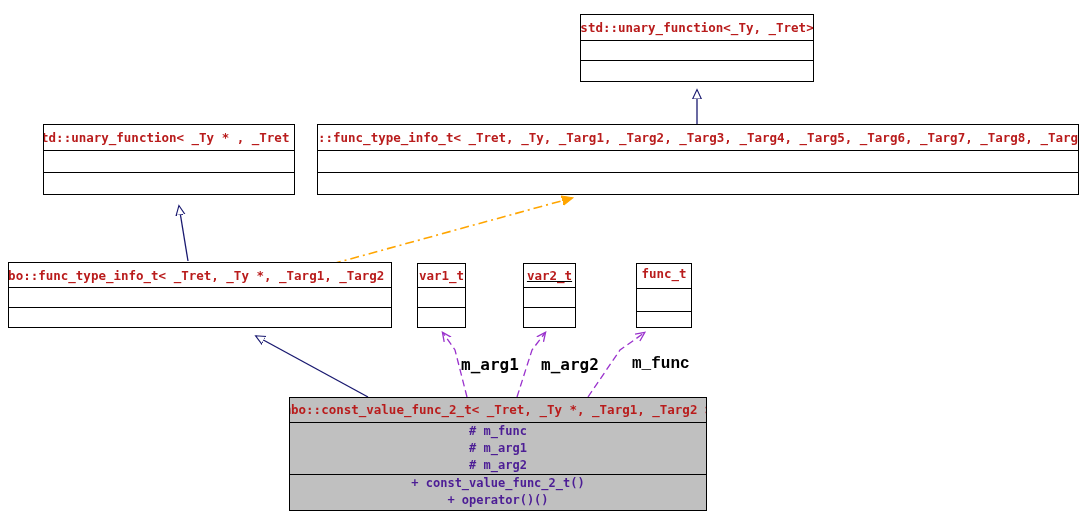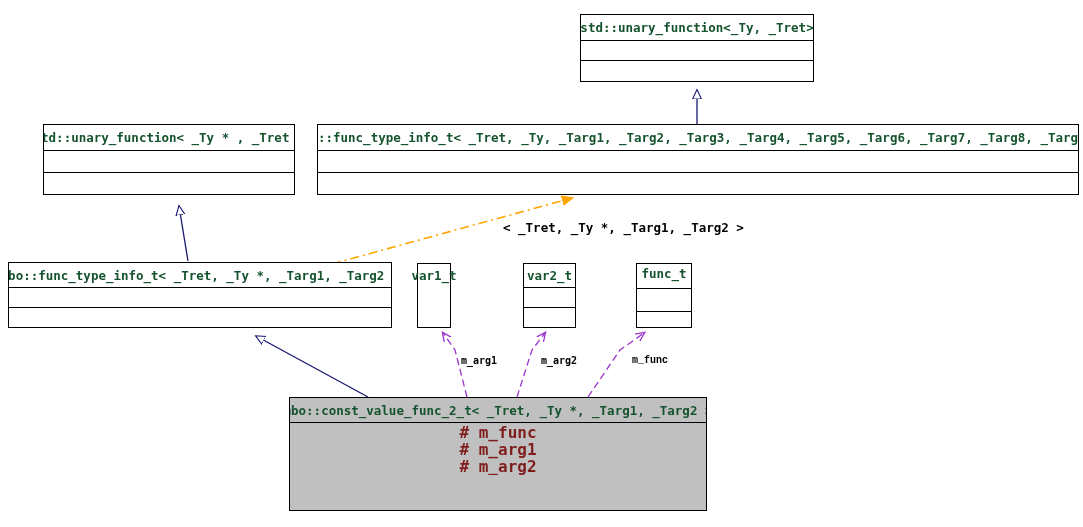--- a/index.html
+++ b/index.html
@@ -39,48 +39,48 @@
     display: flex;
     flex-direction: column;
     justify-content: center;
     align-items: center;
     overflow: hidden;
     white-space: nowrap;
   }
   .compartment.title {
     font-weight: bold;
     font-size: 12.5px;
-    color: #14532d;
+    color: #b91c1c;
     letter-spacing: 0px;
   }
   .compartment.sep {
     border-top: 1px solid #000000;
   }
   .compartment.members {
     font-weight: bold;
-    font-size: 16px;
-    color: #7f1d1d;
+    font-size: 12px;
+    color: #4c1d95;
   }
   .member-line {
     line-height: 17px;
     white-space: pre;
   }
   .edge-label {
     position: absolute;
     font-family: "DejaVu Sans Mono", "Liberation Mono", monospace;
     font-weight: bold;
     font-size: 12.5px;
     color: #000000;
     white-space: nowrap;
   }
   .assoc-label {
     position: absolute;
     font-family: "DejaVu Sans Mono", "Liberation Mono", monospace;
     font-weight: bold;
-    font-size: 10px;
+    font-size: 16px;
     color: #000000;
     white-space: nowrap;
   }
 </style>
 </head>
 <body>
 
 <div id="diagram">
 
   <svg id="edge-layer" width="1083" height="527" viewBox="0 0 1083 527">
@@ -136,35 +136,34 @@
     <div class="compartment sep" style="height:22px;"></div>
     <div class="compartment sep" style="height:22px;"></div>
   </div>
 
   <div class="uml-box" style="left:317px; top:124px; width:762px; height:71px;">
     <div class="compartment title" style="height:25px;">mbo::func_type_info_t&lt; _Tret, _Ty, _Targ1, _Targ2, _Targ3, _Targ4, _Targ5, _Targ6, _Targ7, _Targ8, _Targ9 &gt;</div>
     <div class="compartment sep" style="height:22px;"></div>
     <div class="compartment sep" style="height:22px;"></div>
   </div>
 
-  <div class="edge-label" style="left:503px; top:220px;">&lt; _Tret, _Ty *, _Targ1, _Targ2 &gt;</div>
 
   <div class="uml-box" style="left:8px; top:262px; width:384px; height:66px;">
     <div class="compartment title" style="height:24px;">mbo::func_type_info_t&lt; _Tret, _Ty *, _Targ1, _Targ2 &gt;</div>
     <div class="compartment sep" style="height:20px;"></div>
     <div class="compartment sep" style="height:20px;"></div>
   </div>
 
-  <div class="uml-box" style="left:417px; top:263px; width:34px; height:65px;align-items:center;">
+  <div class="uml-box" style="left:417px; top:263px; width:49px; height:65px;">
     <div class="compartment title" style="height:23px;">var1_t</div>
     <div class="compartment sep" style="height:20px;"></div>
     <div class="compartment sep" style="height:20px;"></div>
   </div>
 
-  <div class="uml-box" style="left:523px; top:263px; width:53px; height:65px;">
+  <div class="uml-box" style="left:523px; top:263px; width:53px; height:65px;text-decoration:underline;">
     <div class="compartment title" style="height:23px;">var2_t</div>
     <div class="compartment sep" style="height:20px;"></div>
     <div class="compartment sep" style="height:20px;"></div>
   </div>
 
   <div class="uml-box" style="left:636px; top:263px; width:56px; height:65px;gap:6px;">
     <div class="compartment title" style="height:23px;">func_t</div>
     <div class="compartment sep" style="height:20px;"></div>
     <div class="compartment sep" style="height:20px;"></div>
   </div>
@@ -173,15 +172,19 @@
   <div class="assoc-label" style="left:541px; top:355px;text-align:center;">m_arg2</div>
   <div class="assoc-label" style="left:632px; top:355px;font-family:Liberation Mono, monospace;">m_func</div>
 
   <div class="uml-box filled" style="left:289px; top:397px; width:418px; height:114px;">
     <div class="compartment title" style="height:24px;">mbo::const_value_func_2_t&lt; _Tret, _Ty *, _Targ1, _Targ2 &gt;</div>
     <div class="compartment sep members" style="height:53px;">
       <div class="member-line"># m_func</div>
       <div class="member-line"># m_arg1</div>
       <div class="member-line"># m_arg2</div>
     </div>
+    <div class="compartment sep members" style="height:37px;">
+      <div class="member-line">+ const_value_func_2_t()</div>
+      <div class="member-line">+ operator()()</div>
+    </div>
   </div>
 
 </div>
 
 </body></html>

